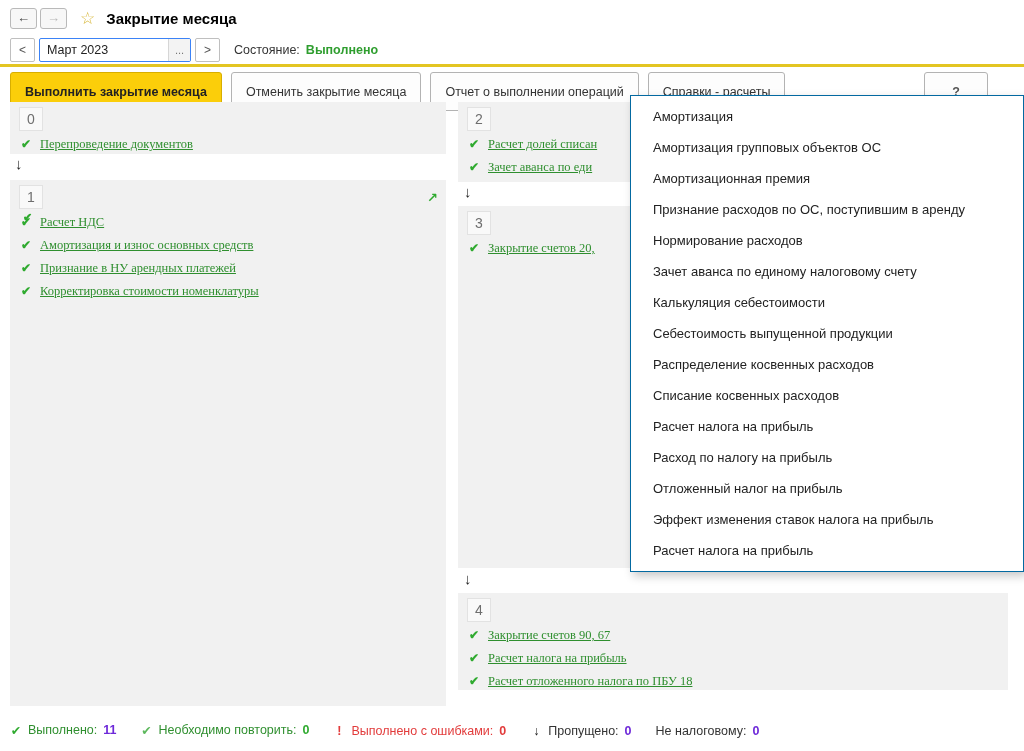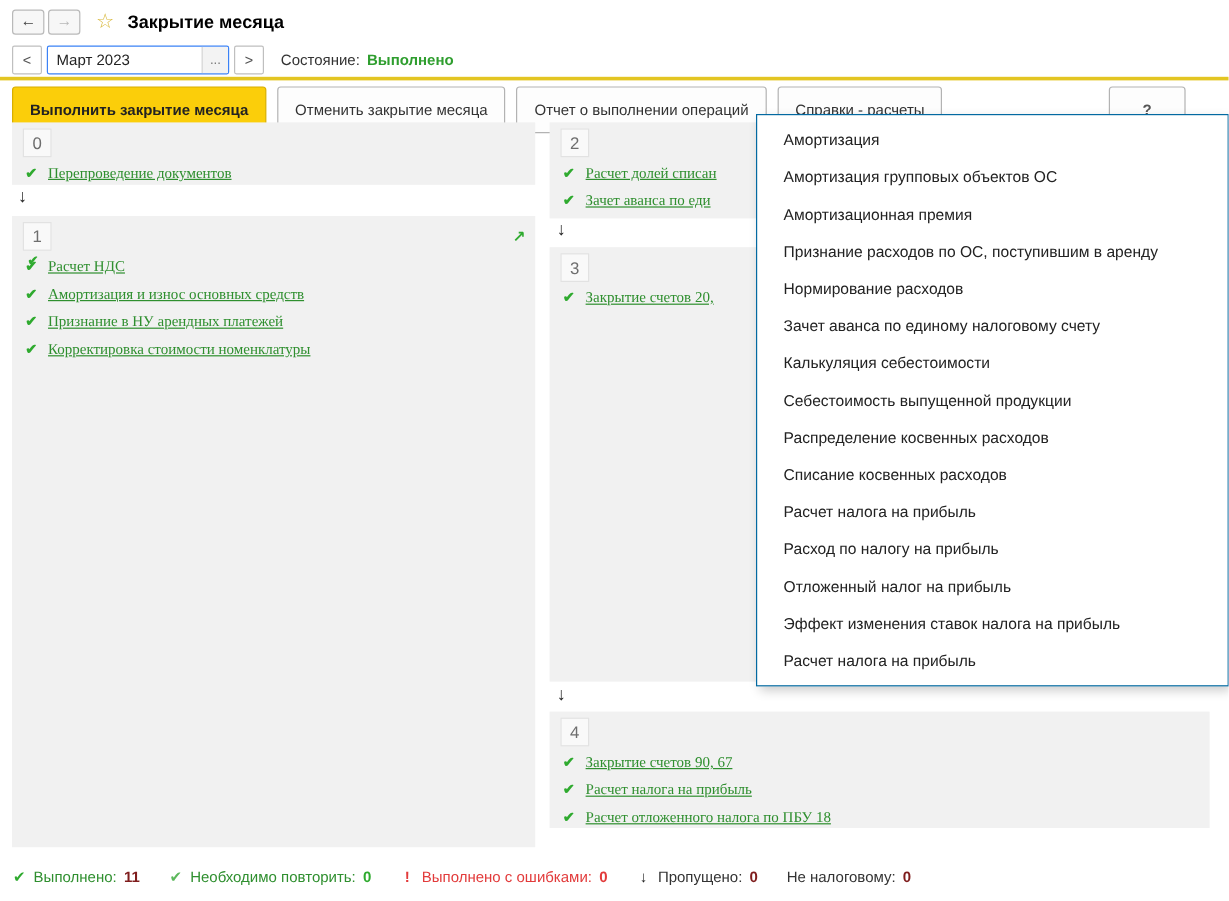--- a/index.html
+++ b/index.html
@@ -74,30 +74,30 @@
 
   
   .dropdown {
     position:absolute; left:630px; top:95px; width:392px; background:#fff;
     border:1px solid #0369a1; box-shadow:3px 4px 9px rgba(0,0,0,0.22); padding:5px 0; z-index:20;
   }
   .dd-item { height:31px; line-height:31px; padding-left:22px; font-size:13px; color:#222; cursor:pointer; white-space:nowrap; }
 
   
   .footer { position:absolute; left:10px; top:723px; display:flex; align-items:center; gap:24px; }
-  .legend-item { display:flex; align-items:center; gap:6px; }
+  .legend-item { display:flex; align-items:flex-start; gap:6px; }
   .legend-icon { font-weight:bold; width:12px; text-align:center; }
   .legend-item.done    .legend-icon::before { content:"✔"; color:#2faa2f; }
   .legend-item.repeat  .legend-icon::before { content:"✔"; color:#5cb85c; }
   .legend-item.error   .legend-icon::before { content:"!";  color:#e23b3b; }
   .legend-item.skipped .legend-icon::before { content:"↓"; color:#222; }
   .legend-item.done    .legend-label, .legend-item.repeat .legend-label { color:#2f8f2f; }
   .legend-item.error   .legend-label { color:#e23b3b; }
   .legend-item.skipped .legend-label, .legend-item.not-done .legend-label { color:#333; }
-  .legend-value { font-weight:bold; color:#7f1d1d; }
+  .legend-value { font-weight:bold; color:#6d28d9; }
   .legend-item.repeat .legend-value { color:#2faa2f; }
   .legend-item.error  .legend-value { color:#e23b3b; }
 </style>
 </head>
 <body>
 
 <div class="app">
 
   <div class="titlebar">
     <button class="nav-btn">←</button>

